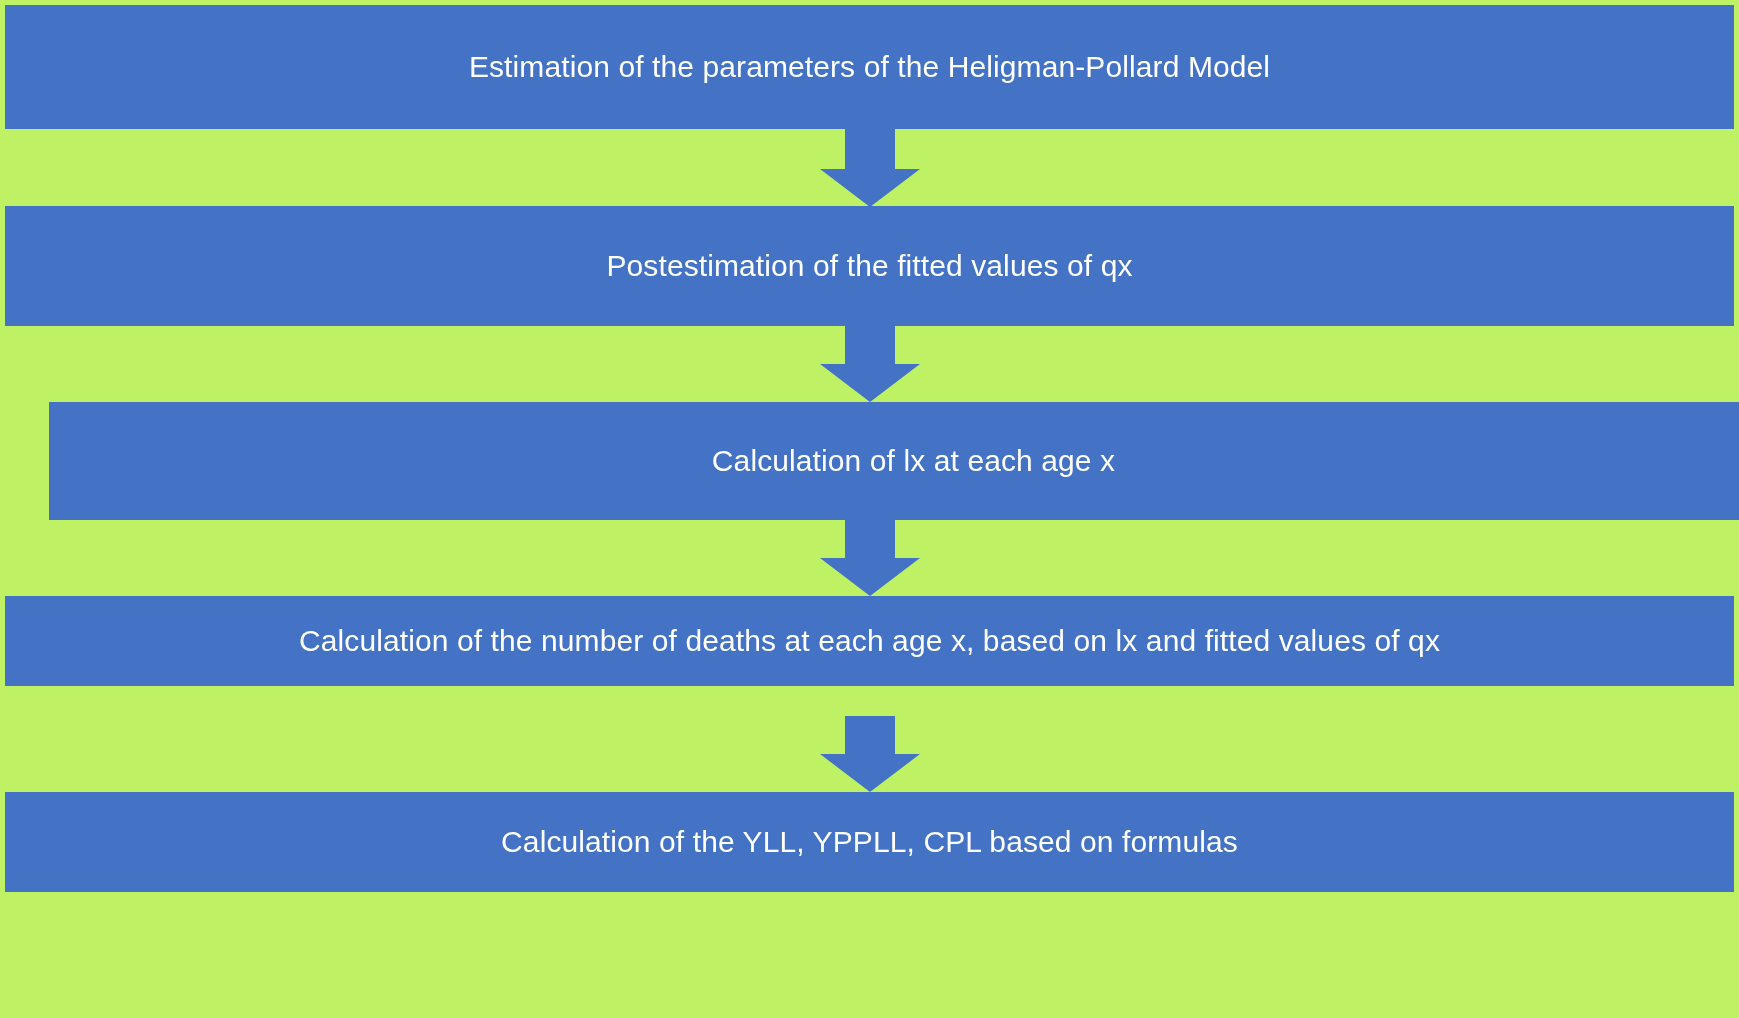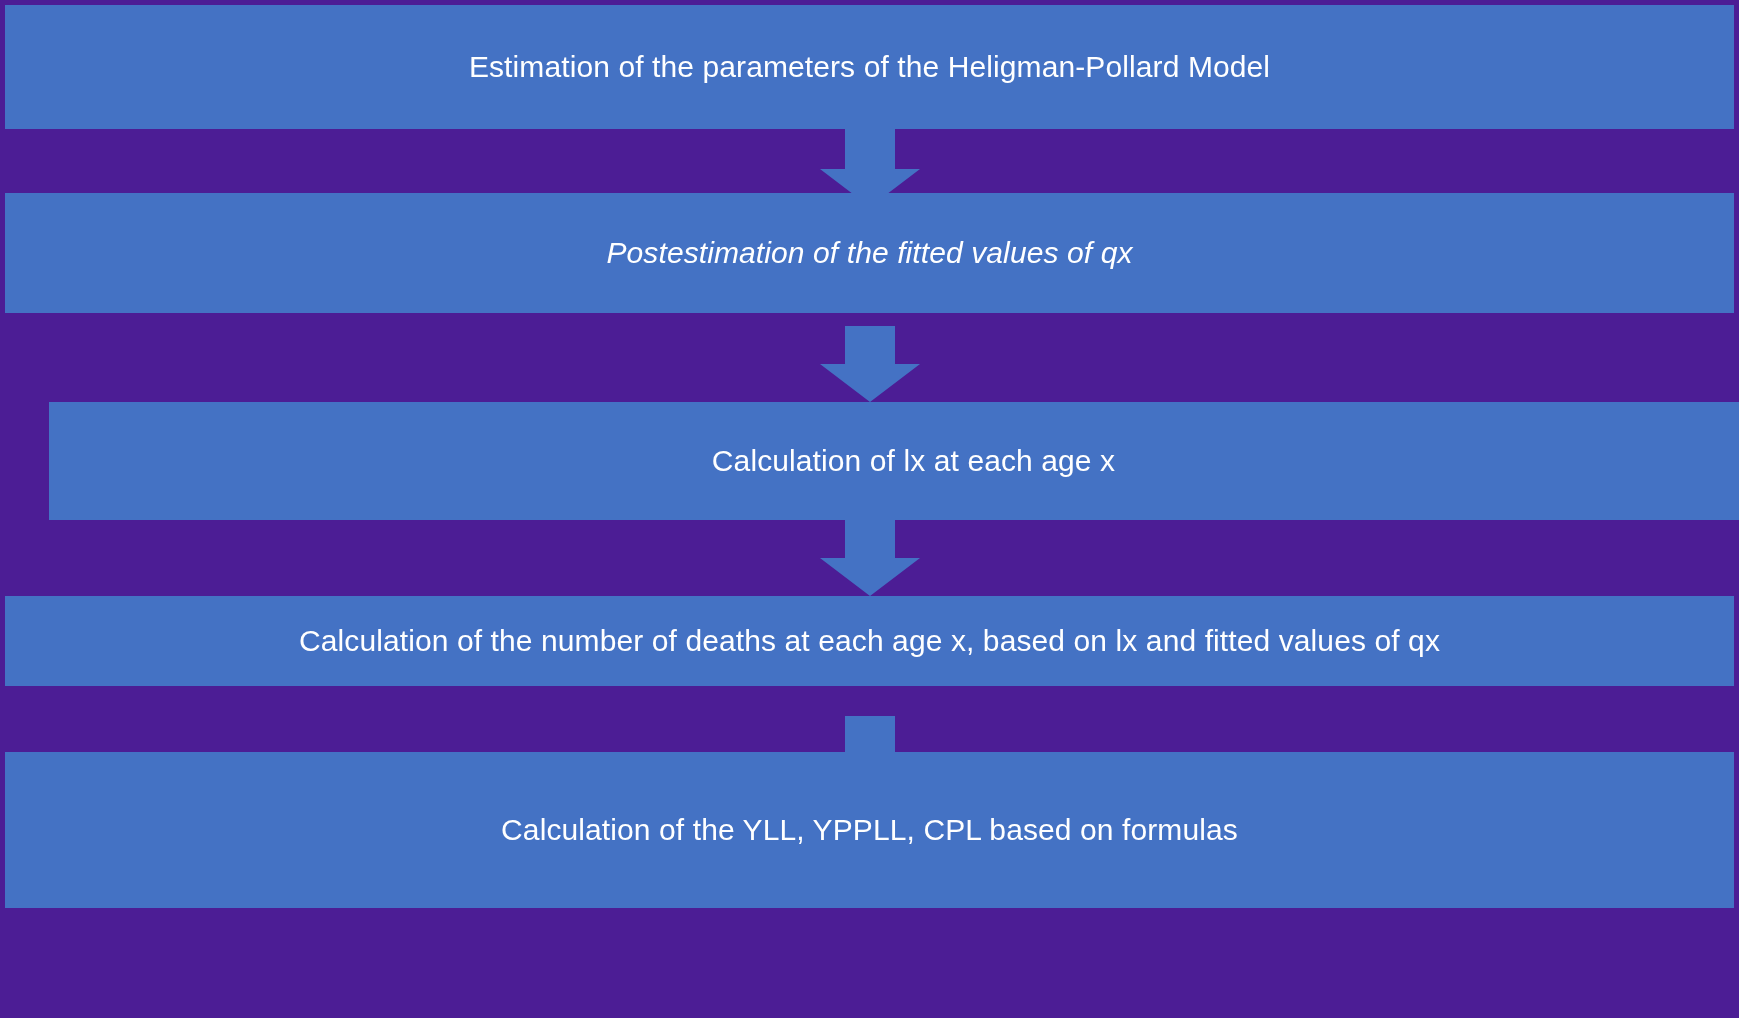--- a/index.html
+++ b/index.html
@@ -12,21 +12,21 @@
     width: 1739px;
     height: 1018px;
     font-family: "Liberation Sans", sans-serif;
     overflow: hidden;
   }
 
   #flowchart {
     position: relative;
     width: 1739px;
     height: 1018px;
-    background: #4c1d95;
+    background: #bef264;
   }
 
   .flow-box {
     position: absolute;
     left: 5px;
     width: 1729px;
     background: #4472C4;
     display: flex;
     flex-direction: column;
     align-items: center;
@@ -67,21 +67,21 @@
   <div class="flow-box" id="box-1" style="top:5px; height:124px;">
     <div class="box-line">Estimation of the parameters of the Heligman-Pollard Model</div>
   </div>
 
   <div class="flow-arrow" id="arrow-1" style="top:129px;">
     <svg width="100" height="78" viewBox="0 0 100 78" xmlns="http://www.w3.org/2000/svg">
       <polygon class="arrow-shape" points="25,0 75,0 75,40 100,40 50,78 0,40 25,40"></polygon>
     </svg>
   </div>
 
-  <div class="flow-box" id="box-2" style="top:193px; height:120px;font-style:italic;">
+  <div class="flow-box" id="box-2" style="top:206px; height:120px;">
     <div class="box-line">Postestimation of the fitted values of qx</div>
   </div>
 
   <div class="flow-arrow" id="arrow-2" style="top:326px;">
     <svg width="100" height="76" viewBox="0 0 100 76" xmlns="http://www.w3.org/2000/svg">
       <polygon class="arrow-shape" points="25,0 75,0 75,38 100,38 50,76 0,38 25,38"></polygon>
     </svg>
   </div>
 
   <div class="flow-box" id="box-3" style="top:402px; height:118px;margin-left:44px;">
@@ -97,17 +97,17 @@
   <div class="flow-box" id="box-4" style="top:596px; height:90px;">
     <div class="box-line">Calculation of the number of deaths at each age x, based on lx and fitted values of qx</div>
   </div>
 
   <div class="flow-arrow" id="arrow-4" style="top:716px;">
     <svg width="100" height="76" viewBox="0 0 100 76" xmlns="http://www.w3.org/2000/svg">
       <polygon class="arrow-shape" points="25,0 75,0 75,38 100,38 50,76 0,38 25,38"></polygon>
     </svg>
   </div>
 
-  <div class="flow-box" id="box-5" style="top:752px; height:156px;">
+  <div class="flow-box" id="box-5" style="top:792px; height:100px;">
     <div class="box-line">Calculation of the YLL, YPPLL, CPL based on formulas</div>
   </div>
 
 </div>
 
 </body></html>

